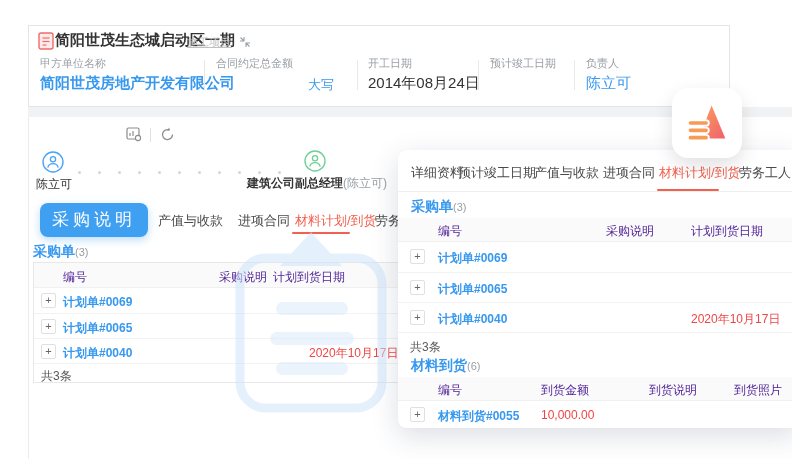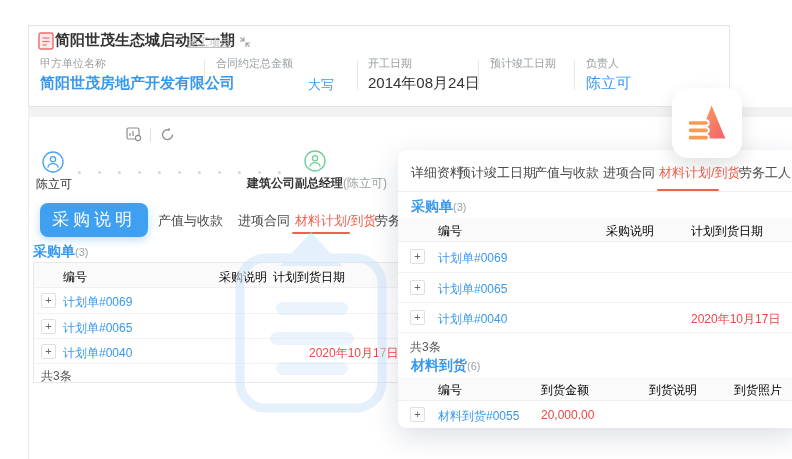--- a/index.html
+++ b/index.html
@@ -35,23 +35,23 @@
             box-shadow:0 3px 8px rgba(63,159,240,.35); cursor:pointer; }
   .tab { font-size:13px; color:#4a4a4a; cursor:pointer; }
   .tab.active { color:#f2604f; }
   .tab-underline { height:2px; background:#f2604f; border-radius:1px; }
 
   .sec-head { font-size:14px; font-weight:bold; color:#3798ef; }
   .sec-count { font-size:11px; font-weight:normal; color:#9aa0a6; }
 
   
   .m-table { left:33px; top:262px; width:697px; height:121px; border:1px solid #e8e8e8; background:#fff; }
-  .th { font-size:12px; color:#000000; }
+  .th { font-size:12px; color:#4c1d95; }
   .td { font-size:12px; color:#ef4444; }
-  .link { font-size:12px; color:#3798ef; cursor:pointer; }
+  .link { font-size:12px; color:#3798ef; cursor:pointer;font-weight:bold; }
   .hdr-row { background:#fafafa; border-bottom:1px solid #f0f0f0; }
   .row-line { border-top:1px solid #f2f2f2; }
   .plus { width:15px; height:15px; border:1px solid #e0e0e0; border-radius:2px; background:#fff;
           font-size:11px; line-height:13px; text-align:center; color:#666; cursor:pointer; }
   .foot { font-size:12px; color:#595959; }
 
   
   .watermark { left:230px; top:230px; opacity:.55; pointer-events:none; }
 
   
@@ -213,21 +213,21 @@
 
     <div class="abs hdr-row" style="left:0;top:227px;width:401px;height:24px">
       <span class="abs th" style="left:40px;top:5px">编号</span>
       <span class="abs th" style="left:143px;top:5px">到货金额</span>
       <span class="abs th" style="left:251px;top:5px">到货说明</span>
       <span class="abs th" style="left:336px;top:5px">到货照片</span>
     </div>
     <div class="abs" style="left:0;top:251px;width:401px;height:27px">
       <span class="abs plus" style="left:12px;top:6px">+</span>
       <span class="abs link" style="left:40px;top:7px">材料到货#0055</span>
-      <span class="abs td" style="left:143px;top:7px">20,000.00</span>
+      <span class="abs td" style="left:143px;top:7px">10,000.00</span>
     </div>
   </div>
 
   <div class="abs logo-card">
     <svg width="44" height="44" viewBox="0 0 48 48">
       <defs>
         <linearGradient id="triGrad" x1="0" y1="0" x2="1" y2="1">
           <stop offset="0" stop-color="#f9a35b"></stop>
           <stop offset="1" stop-color="#f25f6d"></stop>
         </linearGradient>

